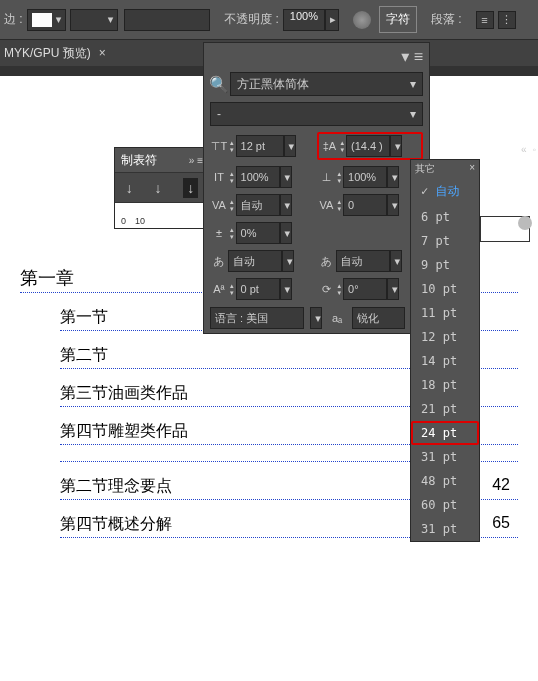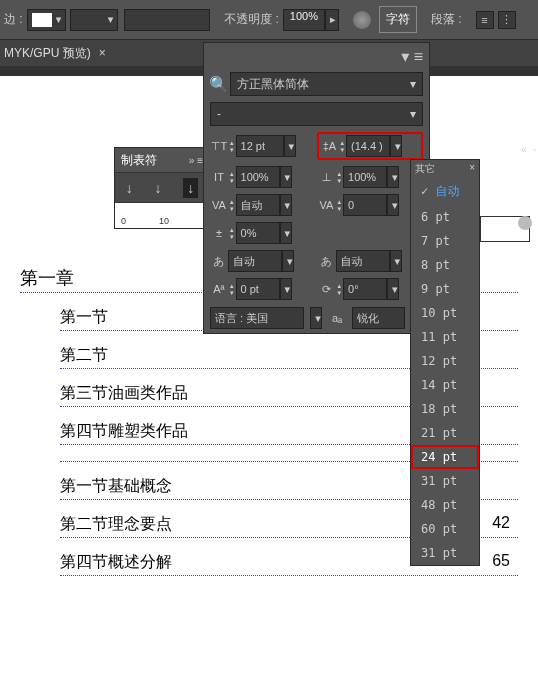--- a/index.html
+++ b/index.html
@@ -125,24 +125,20 @@
         <span class="pg"></span>
       </div>
     <div class="toc-item">
         <span>第四节雕塑类作品</span>
         <span class="pg"></span>
       </div>
     <div class="toc-item">
         <span class="pg"></span>
       </div>
     <div class="toc-item">
-        <span>第一节基础概念</span>
-        <span class="pg"></span>
-      </div>
-    <div class="toc-item">
         <span>第二节理念要点</span>
         <span class="pg">42</span>
       </div>
     <div class="toc-item">
         <span>第四节概述分解</span>
         <span class="pg">65</span>
       </div>
   </div>
 </div>
 
@@ -151,21 +147,21 @@
     <span>制表符</span>
     <span class="arrows">» ≡</span>
   </div>
   <div class="tabs-panel-row">
     <span class="arr">↓</span>
     <span class="arr">↓</span>
     <span class="arr active">↓</span>
   </div>
   <div class="mini-ruler">
     <span class="rlbl" style="left:6px;">0</span>
-    <span class="rlbl" style="left:44px;">10</span>
+    <span class="rlbl" style="left:20px;">10</span>
   </div>
 </div>
 
 <div class="char-panel">
   <div class="char-panel-head">
       <span>▾ ≡</span>
     </div>
   <div class="cp-row">
     <span class="search-icon">🔍</span>
     <div class="cp-input">
@@ -322,21 +318,20 @@
     <span>◦</span>
   </div>
 <div class="popup">
   <div class="popup-head">
       <span>其它</span>
       <span>×</span>
     </div>
   <div class="popup-item check auto">自动</div>
   <div class="popup-item">6 pt</div>
   <div class="popup-item">7 pt</div>
-  <div class="popup-item">8 pt</div>
   <div class="popup-item">9 pt</div>
   <div class="popup-item">10 pt</div>
   <div class="popup-item">11 pt</div>
   <div class="popup-item">12 pt</div>
   <div class="popup-item">14 pt</div>
   <div class="popup-item">18 pt</div>
   <div class="popup-item">21 pt</div>
   <div class="popup-item redbox hl">24 pt</div>
   <div class="popup-item">31 pt</div>
   <div class="popup-item">48 pt</div>

